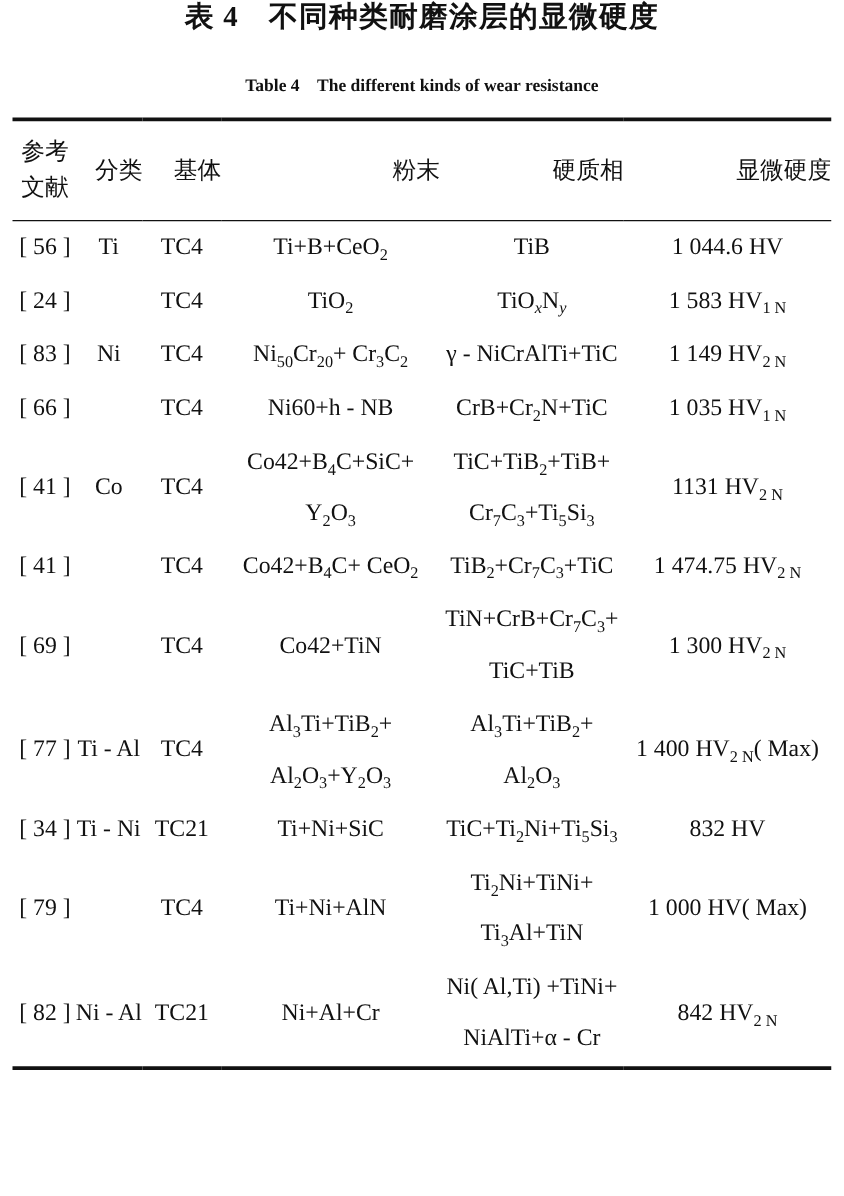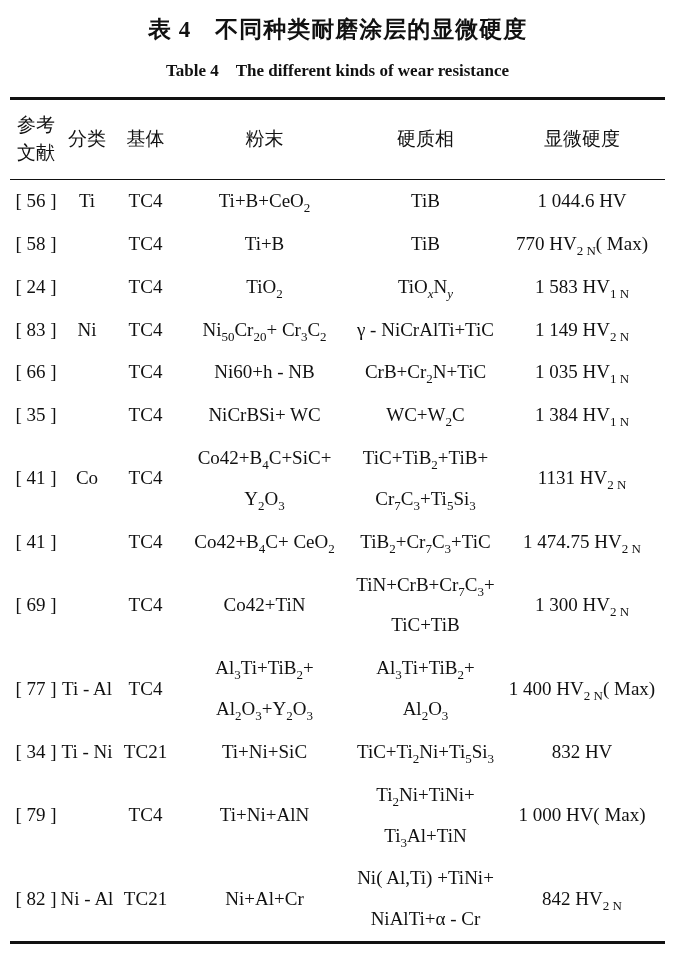--- a/index.html
+++ b/index.html
@@ -9,49 +9,48 @@
   }
   body {
     width: 675px;
     height: 957px;
     color: #111111;
     font-family: "Liberation Serif", "DejaVu Serif", serif;
     overflow: hidden;
   }
   .titles {
     text-align: center;
-    padding-top: 16px;
   }
   .title-zh {
     font-size: 23px;
     font-weight: bold;
     line-height: 1.2;
     letter-spacing: 1px;
   }
   .title-en {
-    font-size: 17px;
+    font-size: 14px;
     font-weight: bold;
     line-height: 1.2;
-    margin-top: 17px;
+    margin-top: 34px;
   }
   table.data-table {
     width: 655px;
     margin: 16px auto 0 auto;
     border-collapse: collapse;
     table-layout: fixed;
     border-top: 3px solid #111111;
     border-bottom: 3px solid #111111;
   }
   thead th {
     font-weight: normal;
     font-size: 19px;
     line-height: 1.5;
     padding: 11px 0;
     border-bottom: 1.5px solid #111111;
-    text-align: center;
+    text-align: right;
     vertical-align: middle;
   }
   thead th.ref-head {
     text-align: center;
     padding-left: 2px;
   }
   tbody td {
     font-size: 19px;
     line-height: 2.15;
     text-align: center;
@@ -101,28 +100,20 @@
   <tbody>
       <tr>
         <td class="ref-cell">[ 56 ]</td>
         <td>Ti</td>
         <td>TC4</td>
         <td>Ti+B+CeO<sub>2</sub></td>
         <td>TiB</td>
         <td>1 044.6 HV</td>
       </tr>
       <tr>
-        <td class="ref-cell">[ 58 ]</td>
-        <td></td>
-        <td>TC4</td>
-        <td>Ti+B</td>
-        <td>TiB</td>
-        <td>770 HV<sub>2 N</sub>( Max)</td>
-      </tr>
-      <tr>
         <td class="ref-cell">[ 24 ]</td>
         <td></td>
         <td>TC4</td>
         <td>TiO<sub>2</sub></td>
         <td>TiO<sub class="it">x</sub>N<sub class="it">y</sub></td>
         <td>1 583 HV<sub>1 N</sub></td>
       </tr>
       <tr>
         <td class="ref-cell">[ 83 ]</td>
         <td>Ni</td>
@@ -131,28 +122,20 @@
         <td>γ - NiCrAlTi+TiC</td>
         <td>1 149 HV<sub>2 N</sub></td>
       </tr>
       <tr>
         <td class="ref-cell">[ 66 ]</td>
         <td></td>
         <td>TC4</td>
         <td>Ni60+h - NB</td>
         <td>CrB+Cr<sub>2</sub>N+TiC</td>
         <td>1 035 HV<sub>1 N</sub></td>
-      </tr>
-      <tr>
-        <td class="ref-cell">[ 35 ]</td>
-        <td></td>
-        <td>TC4</td>
-        <td>NiCrBSi+ WC</td>
-        <td>WC+W<sub>2</sub>C</td>
-        <td>1 384 HV<sub>1 N</sub></td>
       </tr>
       <tr>
         <td class="ref-cell">[ 41 ]</td>
         <td>Co</td>
         <td>TC4</td>
         <td>Co42+B<sub>4</sub>C+SiC+<br>Y<sub>2</sub>O<sub>3</sub></td>
         <td>TiC+TiB<sub>2</sub>+TiB+<br>Cr<sub>7</sub>C<sub>3</sub>+Ti<sub>5</sub>Si<sub>3</sub></td>
         <td>1131 HV<sub>2 N</sub></td>
       </tr>
       <tr>

